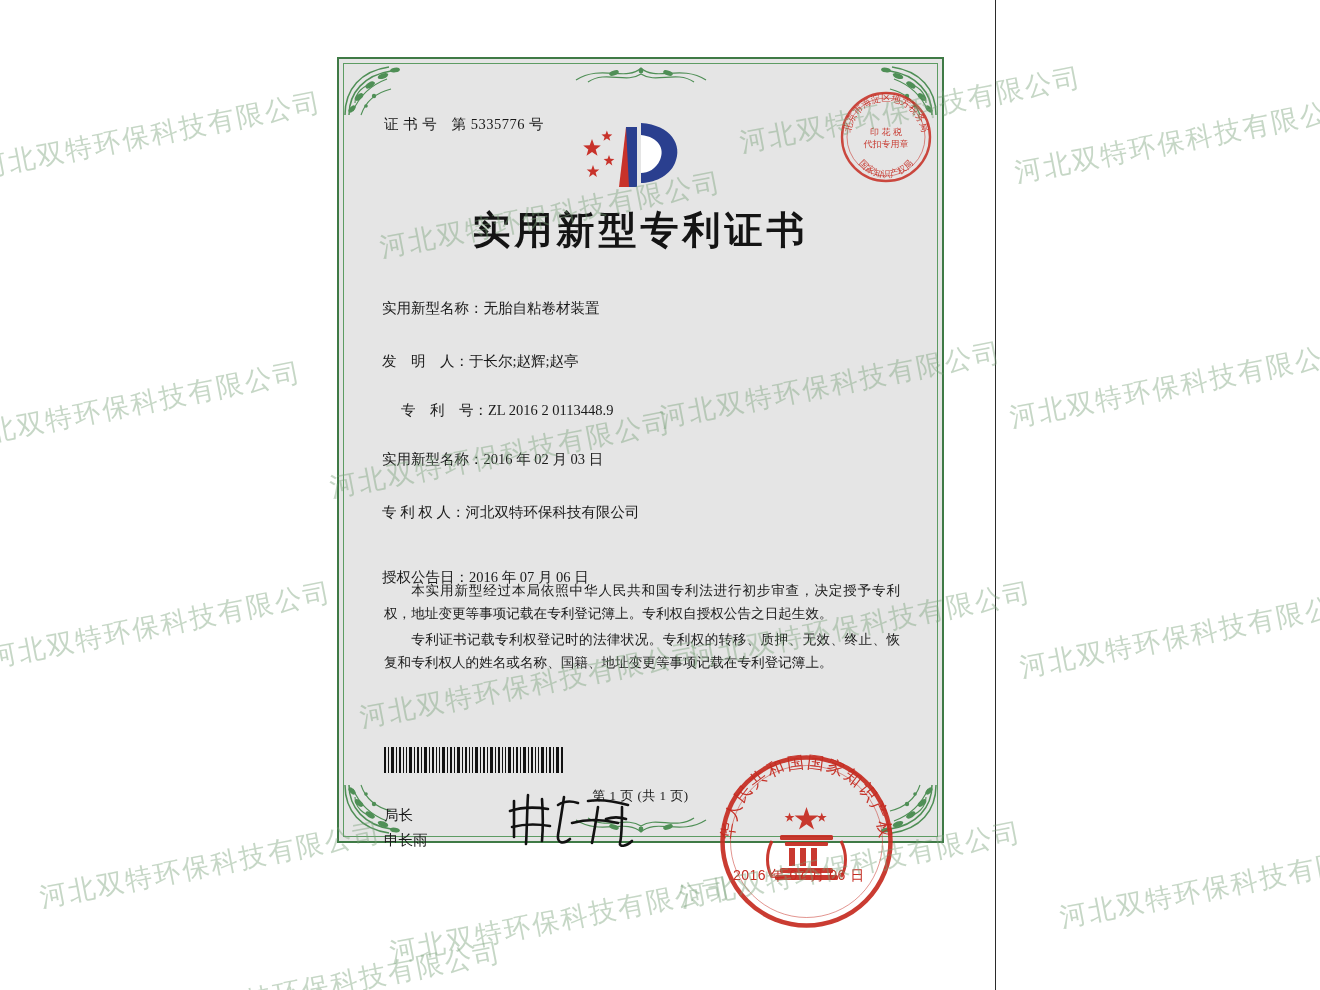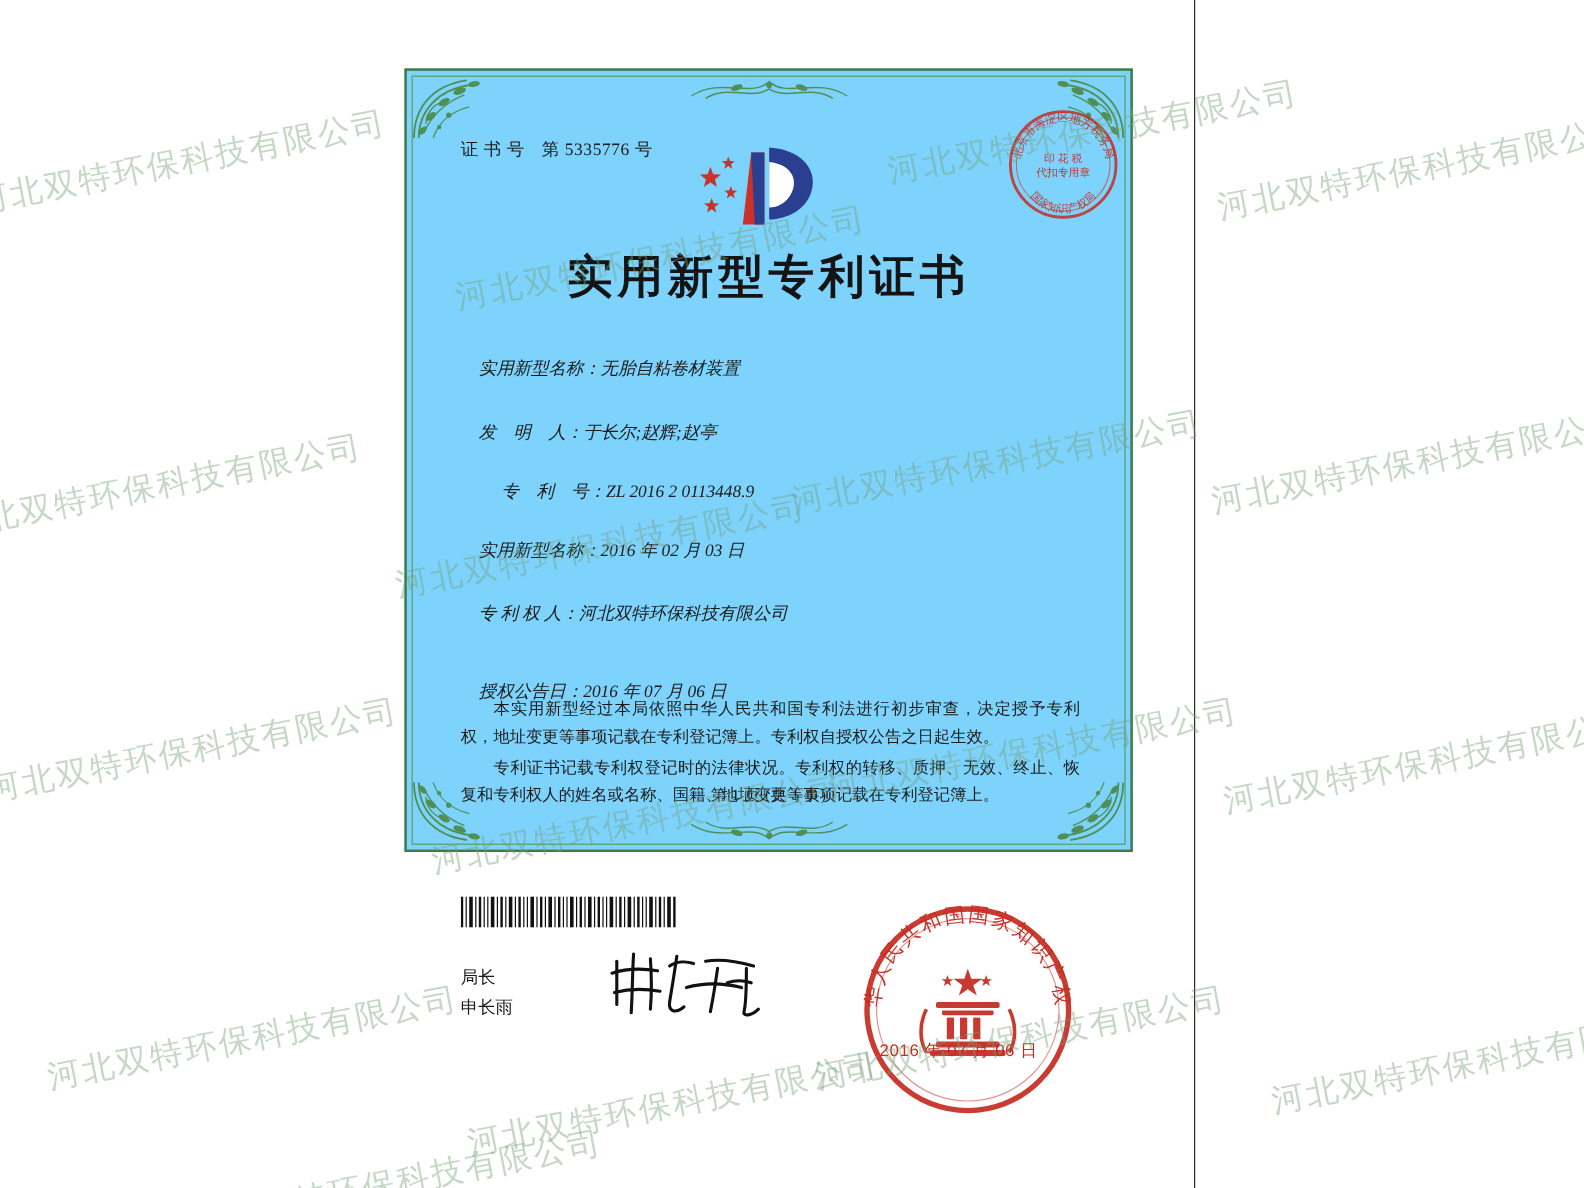--- a/index.html
+++ b/index.html
@@ -46,22 +46,22 @@
     background: #2b2b2b;
     z-index: 2;
   }
 
   
   #certificate {
     position: absolute;
     left: 337px;
     top: 57px;
     width: 607px;
-    height: 653px;
-    background: #7dd3fc;
+    height: 786px;
+    background: #e5e5e5;
     z-index: 1;
   }
   .border-outer {
     position: absolute;
     inset: 0;
     border: 2px solid #3f7a46;
   }
   .border-inner {
     position: absolute;
     inset: 6px;
@@ -133,25 +133,24 @@
     font-size: 38px;
     font-weight: bold;
     letter-spacing: 4px;
     color: #141414;
     font-family: "DejaVu Serif", "Liberation Serif", serif;
   }
 
   
   .field {
     position: absolute;
-    left: 62px;
+    left: 45px;
     font-size: 14.5px;
     line-height: 1.4;
     white-space: nowrap;
-    font-style: italic;
   }
   .field .lbl { display: inline-block; }
   .field .val { display: inline-block; }
 
   #field-name   { top: 241px; }
   #field-inventor { top: 294px; }
   #field-patentno { top: 343px; margin-left: 19px; }
   #field-appdate { top: 392px; }
   #field-owner  { top: 445px; }
   #field-grantdate { top: 494px; margin-top: 16px; }

